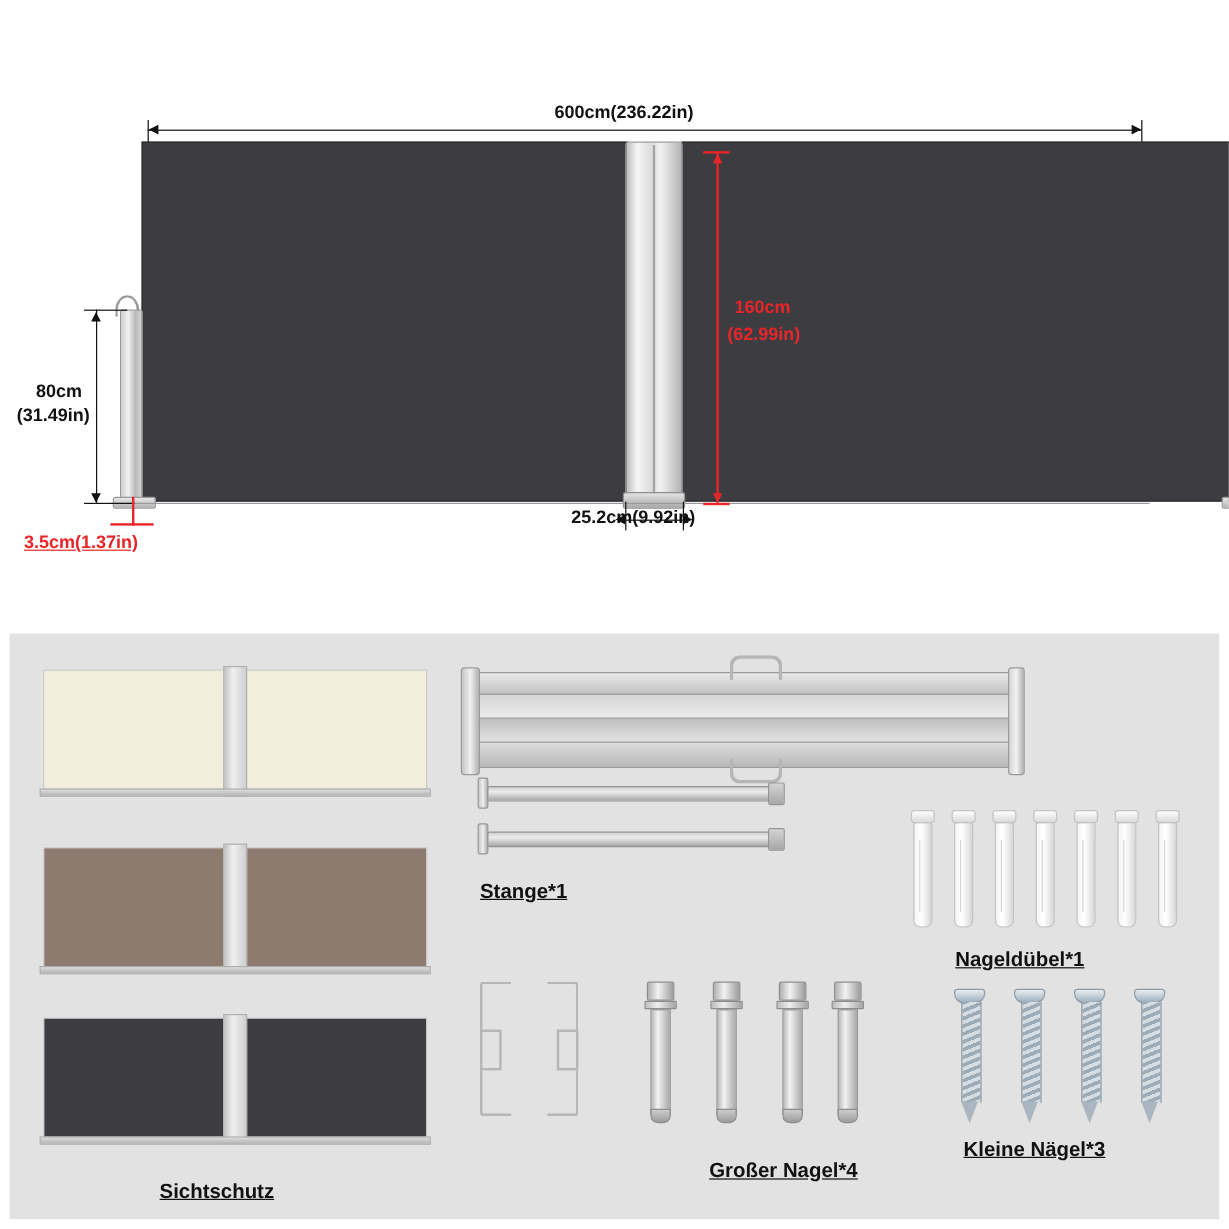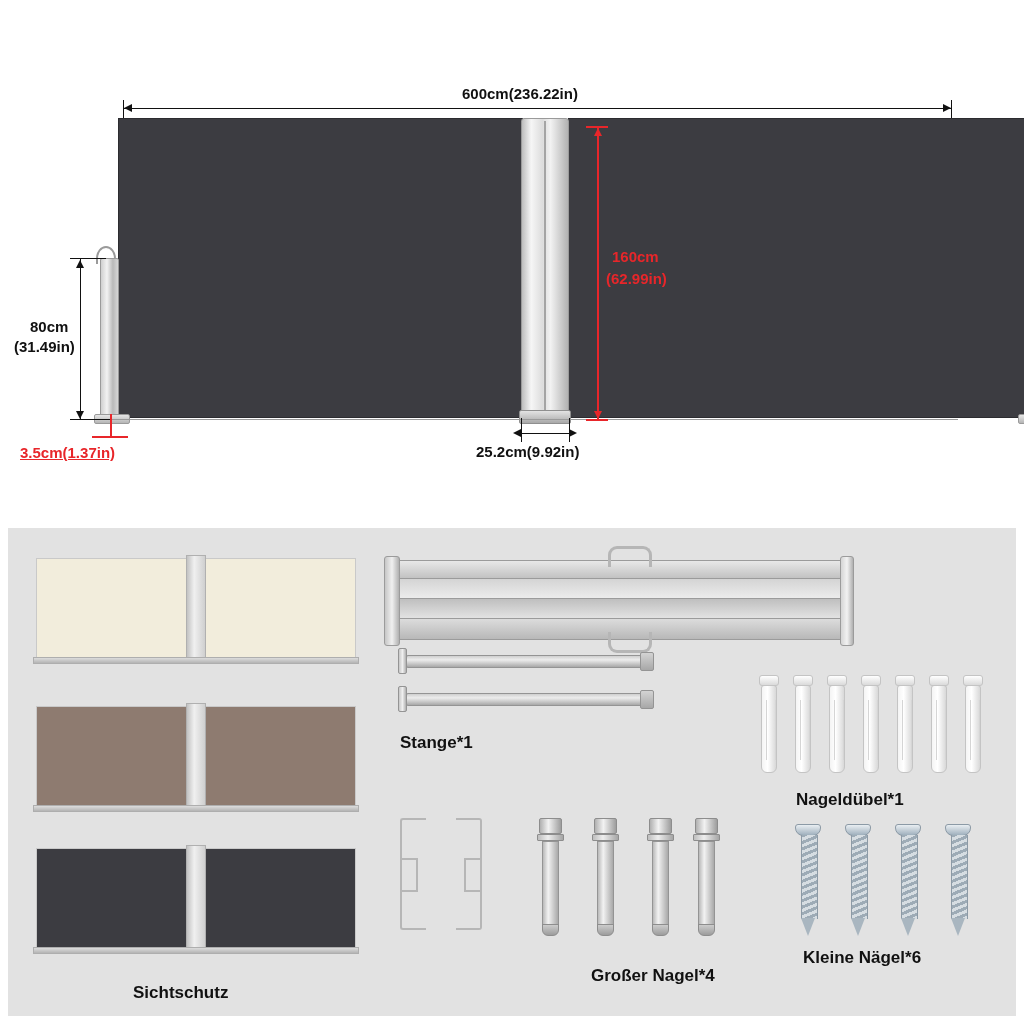--- a/index.html
+++ b/index.html
@@ -201,20 +201,21 @@
     height: 488px;
     background: #e2e2e2;
   }
   .part-label {
     position: absolute;
     font-size: 17px;
     font-weight: bold;
     color: #111;
     white-space: nowrap;
     text-align: right;
+    text-decoration: underline;
   }
 
   
   .swatch {
     position: absolute;
     height: 100px;
     border: 1px solid #c9c9c9;
     box-sizing: border-box;
   }
   .swatch .half-l, .swatch .half-r {
@@ -418,21 +419,21 @@
 
   <div class="red-line-v" style="left:110px; top:414px; height:24px;"></div>
   <div class="red-tick-h" style="left:92px; top:436px; width:36px;"></div>
   <div class="dim-label red" style="left:20px; top:444px;text-decoration:underline;">3.5cm(1.37in)</div>
 
   <div class="dim-line-h" style="left:521px; top:433px; width:48px;"></div>
   <div class="tick-v" style="left:521px; top:418px; height:24px;"></div>
   <div class="tick-v" style="left:569px; top:418px; height:24px;"></div>
   <div class="arrow arrow-left" style="left:513px; top:429px;"></div>
   <div class="arrow arrow-right" style="left:569px; top:429px;"></div>
-  <div class="dim-label" style="left:476px; top:443px;">25.2cm(9.92in)</div>
+  <div class="dim-label" style="left:476px; top:423px;">25.2cm(9.92in)</div>
 </div>
 
 <div id="parts">
 
   <div class="swatch" style="left:28px; top:30px; width:320px;">
     <div class="half-l" style="background:#f2eddc;"></div>
     <div class="half-r" style="background:#f2eddc;"></div>
     <div class="divider"></div>
     <div class="base"></div>
   </div>
@@ -526,15 +527,15 @@
   <div class="screw-tip" style="left:843px; top:390px;"></div>
 
   <div class="screw-head" style="left:887px; top:296px;"></div>
   <div class="screw-body" style="left:893px; top:307px; height:84px;"></div>
   <div class="screw-tip" style="left:893px; top:390px;"></div>
 
   <div class="screw-head" style="left:937px; top:296px;"></div>
   <div class="screw-body" style="left:943px; top:307px; height:84px;"></div>
   <div class="screw-tip" style="left:943px; top:390px;"></div>
 
-  <div class="part-label" style="left:795px; top:420px;">Kleine Nägel*6</div>
+  <div class="part-label" style="left:795px; top:420px;">Kleine Nägel*3</div>
 
 </div>
 
 </body></html>

